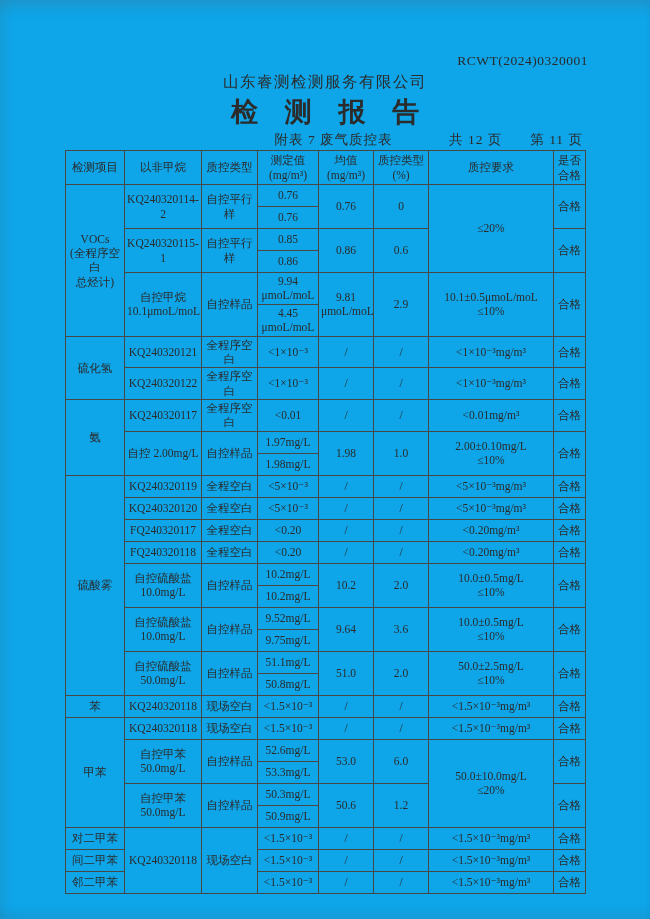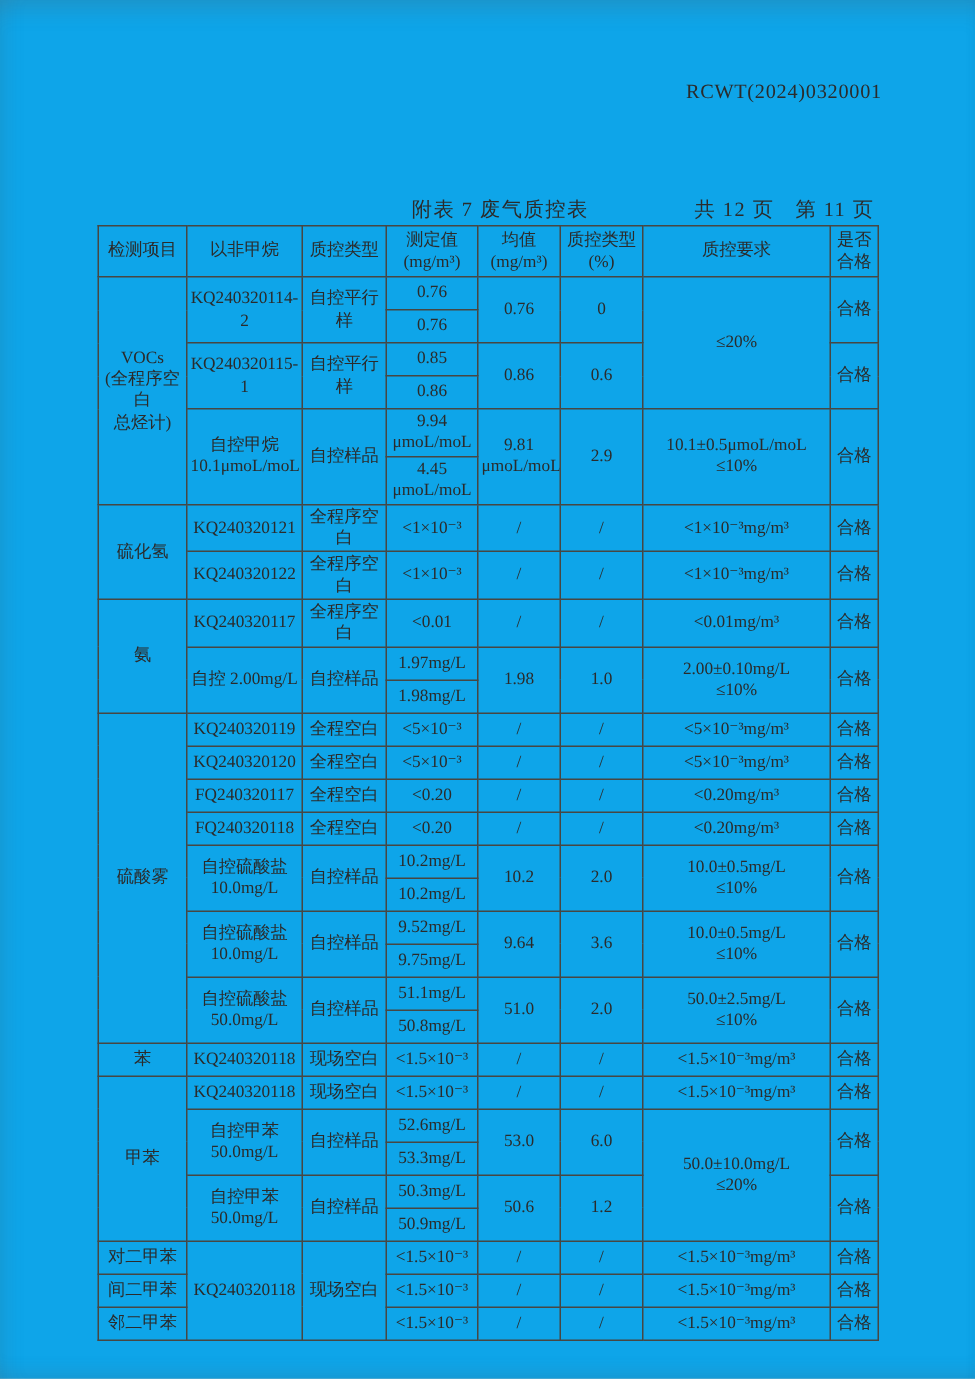--- a/index.html
+++ b/index.html
@@ -37,21 +37,21 @@
     position:absolute; top:131px; left:65px; width:520px;
     font-size:13.5px;
   }
   .subline .sub-center {
     position:absolute; left:17px; right:0; text-align:center;
     letter-spacing:1px;
   }
   .subline .sub-pages {
     position:absolute; right:2px; white-space:nowrap; letter-spacing:1px;
   }
-  .subline .sub-pages span { margin-left:14px; }
+  .subline .sub-pages span { margin-left:28px; }
   table.qc {
     position:absolute; top:150px; left:65px;
     width:520px; table-layout:fixed;
     border-collapse:collapse;
     font-size:11.5px; line-height:1.25;padding-left:21px;
   }
   table.qc th, table.qc td {
     border:1px solid #474743;
     text-align:center; vertical-align:middle;
     white-space:pre-line;
@@ -63,20 +63,22 @@
   table.qc tbody tr { height:22px; }
   col.c-item{width:59px;} col.c-code{width:77px;} col.c-type{width:56px;}
   col.c-measured{width:61px;} col.c-mean{width:55px;} col.c-deviation{width:55px;}
   col.c-requirement{width:125px;} col.c-pass{width:32px;}
 </style>
 </head>
 <body>
 
 <div class="page">
   <div class="report-no">RCWT(2024)0320001</div>
+  <div class="company">山东睿测检测服务有限公司</div>
+  <div class="title">检 测 报 告</div>
   <div class="subline">
     <span class="sub-center">附表 7 废气质控表</span>
     <span class="sub-pages"><span>共 12 页</span><span>第 11 页</span></span>
   </div>
 
   <table class="qc">
     <colgroup>
       <col class="c-item">
         <col class="c-code">
         <col class="c-type">

